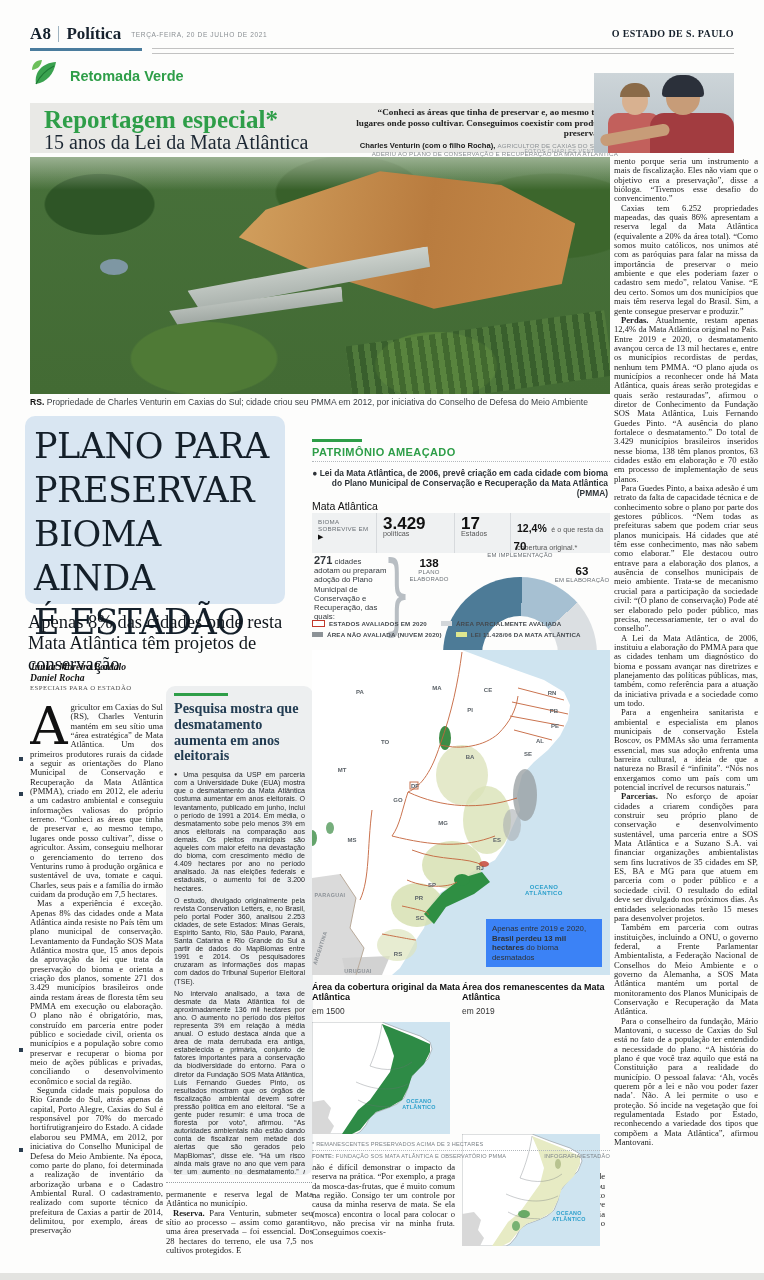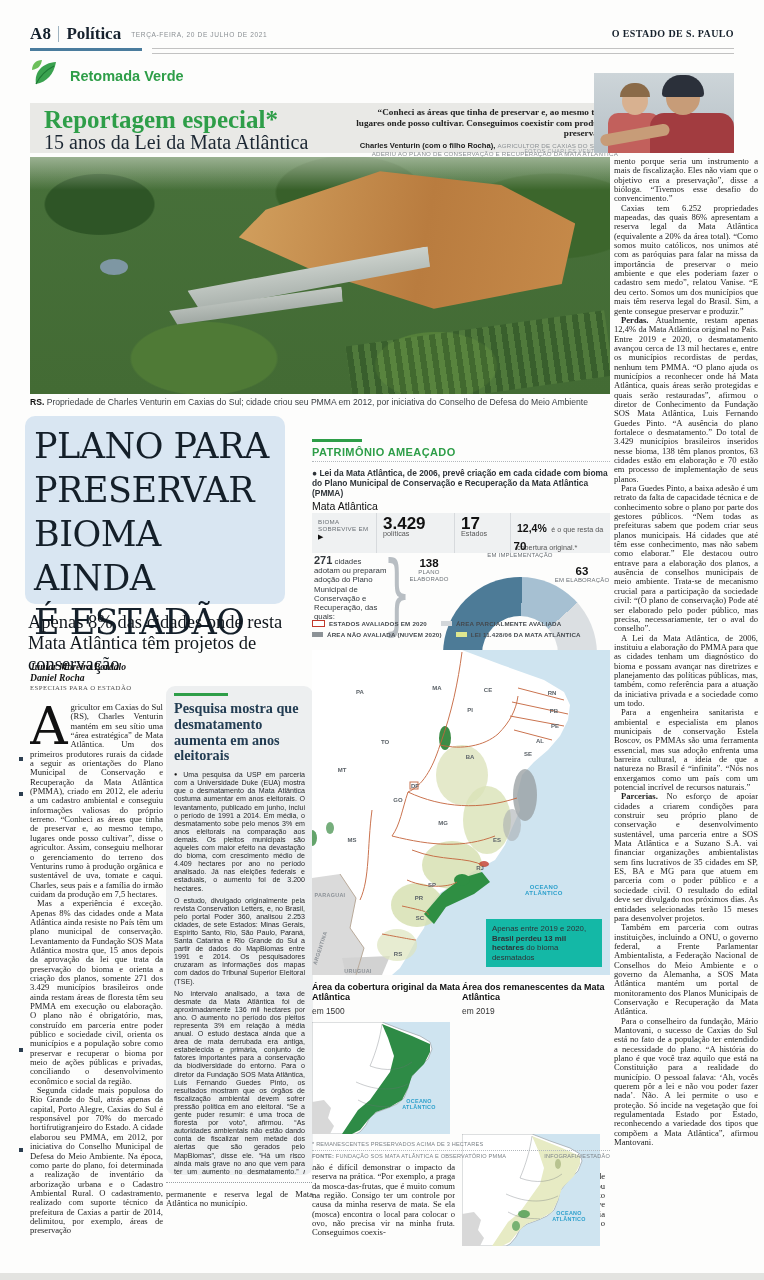--- a/index.html
+++ b/index.html
@@ -86,21 +86,21 @@
                 padding:7px 8px;box-sizing:border-box;overflow:hidden;}
   #rb-rule{width:54px;height:3px;background:#2e9e48;}
   #rb-title{font-size:14.2px;line-height:15.8px;font-weight:bold;color:#223c52;margin-top:5px;}
   #rb-body{margin-top:6px;font-family:"Liberation Sans",sans-serif;font-size:7.1px;line-height:8.1px;color:#26282a;text-align:justify;}
   #rb-body p{margin:0 0 4px 0;}
   #rb-body .bullet{color:#111;font-size:5.5px;vertical-align:1px;}
   #rb-body b.credit{font-size:6.2px;}
   #info-rule{left:312px;top:439px;width:50px;height:3px;background:#2e9e48;}
   #info-kicker{left:312px;top:446px;font-family:"Liberation Sans",sans-serif;font-size:11px;font-weight:bold;color:#2e9e48;letter-spacing:.4px;}
   #info-dot1{left:312px;top:461px;width:298px;border-top:1px dotted #b3b8bc;}
-  #info-intro{left:312px;top:469px;width:296px;font-family:"Liberation Sans",sans-serif;font-size:8.4px;line-height:9.8px;color:#2e3338;font-weight:bold;}
+  #info-intro{left:312px;top:469px;width:296px;font-family:"Liberation Sans",sans-serif;font-size:8.4px;line-height:9.8px;color:#2e3338;font-weight:bold;text-align:right;}
   #info-title{left:312px;top:500px;font-family:"Liberation Sans",sans-serif;font-size:10.5px;font-weight:normal;color:#111;}
   #stats-band{left:312px;top:513px;width:298px;height:40px;background:#eff1f2;display:flex;font-family:"Liberation Sans",sans-serif;}
   .stat-cell{padding:5px 6px;box-sizing:border-box;border-left:1px solid #d7dadd;}
   .stat-cell:first-child{border-left:none;}
   .stat-k{font-size:6.2px;color:#6a7075;letter-spacing:.3px;line-height:7.4px;}
   .stat-v{font-size:17px;font-weight:bold;color:#111;line-height:12px;}
   .stat-l{font-size:7.2px;color:#555;line-height:8px;}
   .stat-arrow{color:#111;font-size:7px;}
   #gauge-text{left:314px;top:556px;width:74px;font-family:"Liberation Sans",sans-serif;font-size:7.8px;line-height:9.2px;color:#33383d;}
   #gauge-text b{font-size:11px;}
@@ -122,21 +122,21 @@
   .sw.outline{background:#fff;border:1px solid #c0392b;}
   .sw.light{background:#d3d7da;}
   .sw.dark{background:#8d9397;}
   .sw.lei{background:#dfe78f;}
   
   #main-map{left:312px;top:650px;width:298px;height:325px;background:#cfe4f0;overflow:hidden;}
   .map-label{position:absolute;font-family:"Liberation Sans",sans-serif;font-size:6px;font-weight:bold;color:#5b6268;transform:translate(-50%,-50%);white-space:nowrap;}
   .map-label.neighbor{color:#8b9197;font-size:5.4px;letter-spacing:.3px;}
   .map-label.vert{transform:translate(-50%,-50%) rotate(-72deg);}
   .map-label.ocean{color:#2da0cc;font-size:6px;letter-spacing:.4px;text-align:center;white-space:normal;width:56px;}
-  #map-note{position:absolute;right:8px;bottom:8px;width:104px;background:#14b8a6;padding:5px 6px;
+  #map-note{position:absolute;right:8px;bottom:8px;width:104px;background:#3b82f6;padding:5px 6px;
             font-family:"Liberation Sans",sans-serif;font-size:7.8px;line-height:9.4px;color:#2e3338;}
   
   .sm-title{font-family:"Liberation Sans",sans-serif;font-size:9px;font-weight:bold;line-height:10.4px;color:#111;}
   .sm-period{font-family:"Liberation Sans",sans-serif;font-size:8.4px;color:#333;}
   .sm-map{width:138px;height:112px;background:#cfe4f0;position:relative;overflow:hidden;}
   .sm-ocean{position:absolute;left:58%;top:68%;width:54px;font-family:"Liberation Sans",sans-serif;
             font-size:5.4px;font-weight:bold;color:#2da0cc;text-align:center;letter-spacing:.3px;}
   #smt1{left:312px;top:982px;width:150px;} #smp1{left:312px;top:1006px;} #smm1{left:312px;top:1022px;}
   #smt2{left:462px;top:982px;width:150px;} #smp2{left:462px;top:1006px;} #smm2{left:462px;top:1022px;}
   .footnote{font-family:"Liberation Sans",sans-serif;font-size:5.6px;color:#7c8287;letter-spacing:.2px;}
@@ -224,20 +224,21 @@
 <div class="abs margin-mark" style="top:1148px"></div>
 
 <div class="abs bodycol" id="col1">
     <p class="noindent"><span class="dropcap">A</span>gricultor em Caxias do Sul (RS), Charles Venturin mantém em seu sítio uma “área estratégica” de Mata Atlântica. Um dos primeiros produtores rurais da cidade a seguir as orientações do Plano Municipal de Conservação e Recuperação da Mata Atlântica (PMMA), criado em 2012, ele aderiu a um cadastro ambiental e conseguiu informações valiosas do próprio terreno. “Conheci as áreas que tinha de preservar e, ao mesmo tempo, lugares onde posso cultivar”, disse o agricultor. Assim, conseguiu melhorar o gerenciamento do terreno dos Venturins rumo à produção orgânica e sustentável de uva, tomate e caqui. Charles, seus pais e a família do irmão cuidam da produção em 7,5 hectares.</p>
     <p>Mas a experiência é exceção. Apenas 8% das cidades onde a Mata Atlântica ainda resiste no País têm um plano municipal de conservação. Levantamento da Fundação SOS Mata Atlântica mostra que, 15 anos depois da aprovação da lei que trata da preservação do bioma e orienta a criação dos planos, somente 271 dos 3.429 municípios brasileiros onde ainda restam áreas de floresta têm seu PMMA em execução ou elaboração. O plano não é obrigatório, mas, construído em parceria entre poder público e sociedade civil, orienta os municípios e a população sobre como preservar e recuperar o bioma por meio de ações públicas e privadas, conciliando o desenvolvimento econômico e social da região.</p>
     <p>Segunda cidade mais populosa do Rio Grande do Sul, atrás apenas da capital, Porto Alegre, Caxias do Sul é responsável por 70% do mercado hortifrutigranjeiro do Estado. A cidade elaborou seu PMMA, em 2012, por iniciativa do Conselho Municipal de Defesa do Meio Ambiente. Na época, como parte do plano, foi determinada a realização de inventário da arborização urbana e o Cadastro Ambiental Rural. O cadastramento, realizado com suporte técnico da prefeitura de Caxias a partir de 2014, delimitou, por exemplo, áreas de preservação</p>
   </div>
 <div class="abs" id="rule-col2"></div>
 <div class="abs bodycol" id="col2">
     <p class="noindent">permanente e reserva legal de Mata Atlântica no município.</p>
+    <p><b class="lead">Reserva. </b>Para Venturin, submeter seu sítio ao processo – assim como garantir uma área preservada – foi essencial. Dos 28 hectares do terreno, ele usa 7,5 nos cultivos protegidos. E</p>
   </div>
 <div class="abs bodycol" id="col3">
     <p class="noindent">não é difícil demonstrar o impacto da reserva na prática. “Por exemplo, a praga da mosca-das-frutas, que é muito comum na região. Consigo ter um controle por causa da minha reserva de mata. Se ela (mosca) encontra o local para colocar o ovo, não precisa vir na minha fruta. Conseguimos coexis-</p>
   </div>
 <div class="abs bodycol" id="col4">
     <p class="noindent">tir com produção e preservação.”</p>
     <p>Participante da elaboração do plano de Caxias, a bióloga Vanise Sebben afirmou que, de início, a ideia de cadastramento provocou reações negativas. “Houve resistência do Sindicato Rural, que dizia que os agricultores não deveriam fazer o cadastra-</p>
   </div>
 <div class="abs bodycol" id="col5">
     <p class="noindent">mento porque seria um instrumento a mais de fiscalização. Eles não viam que o objetivo era a preservação”, disse a bióloga. “Tivemos esse desafio do convencimento.”</p>

